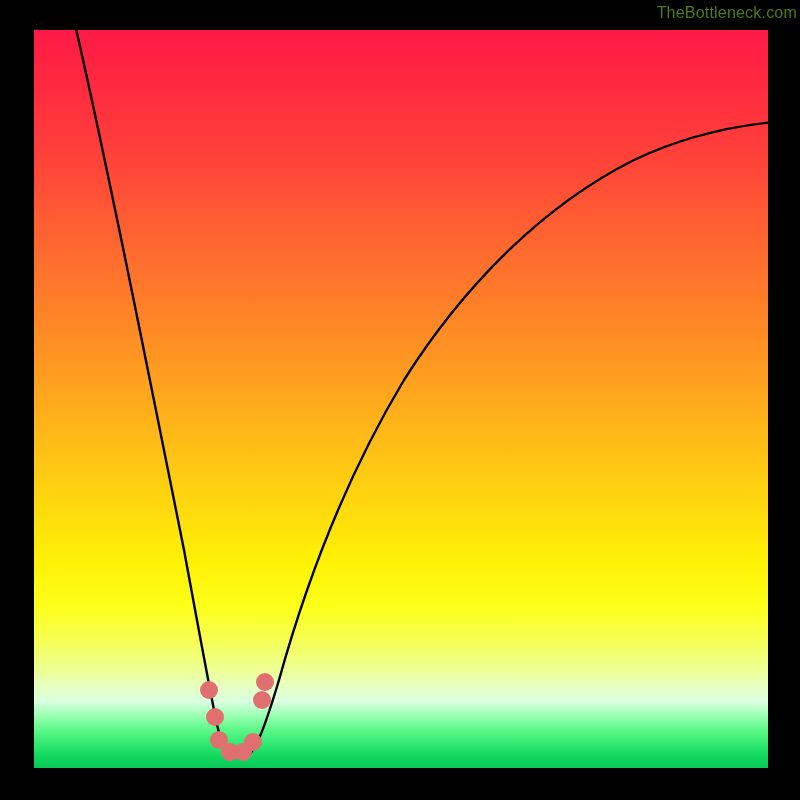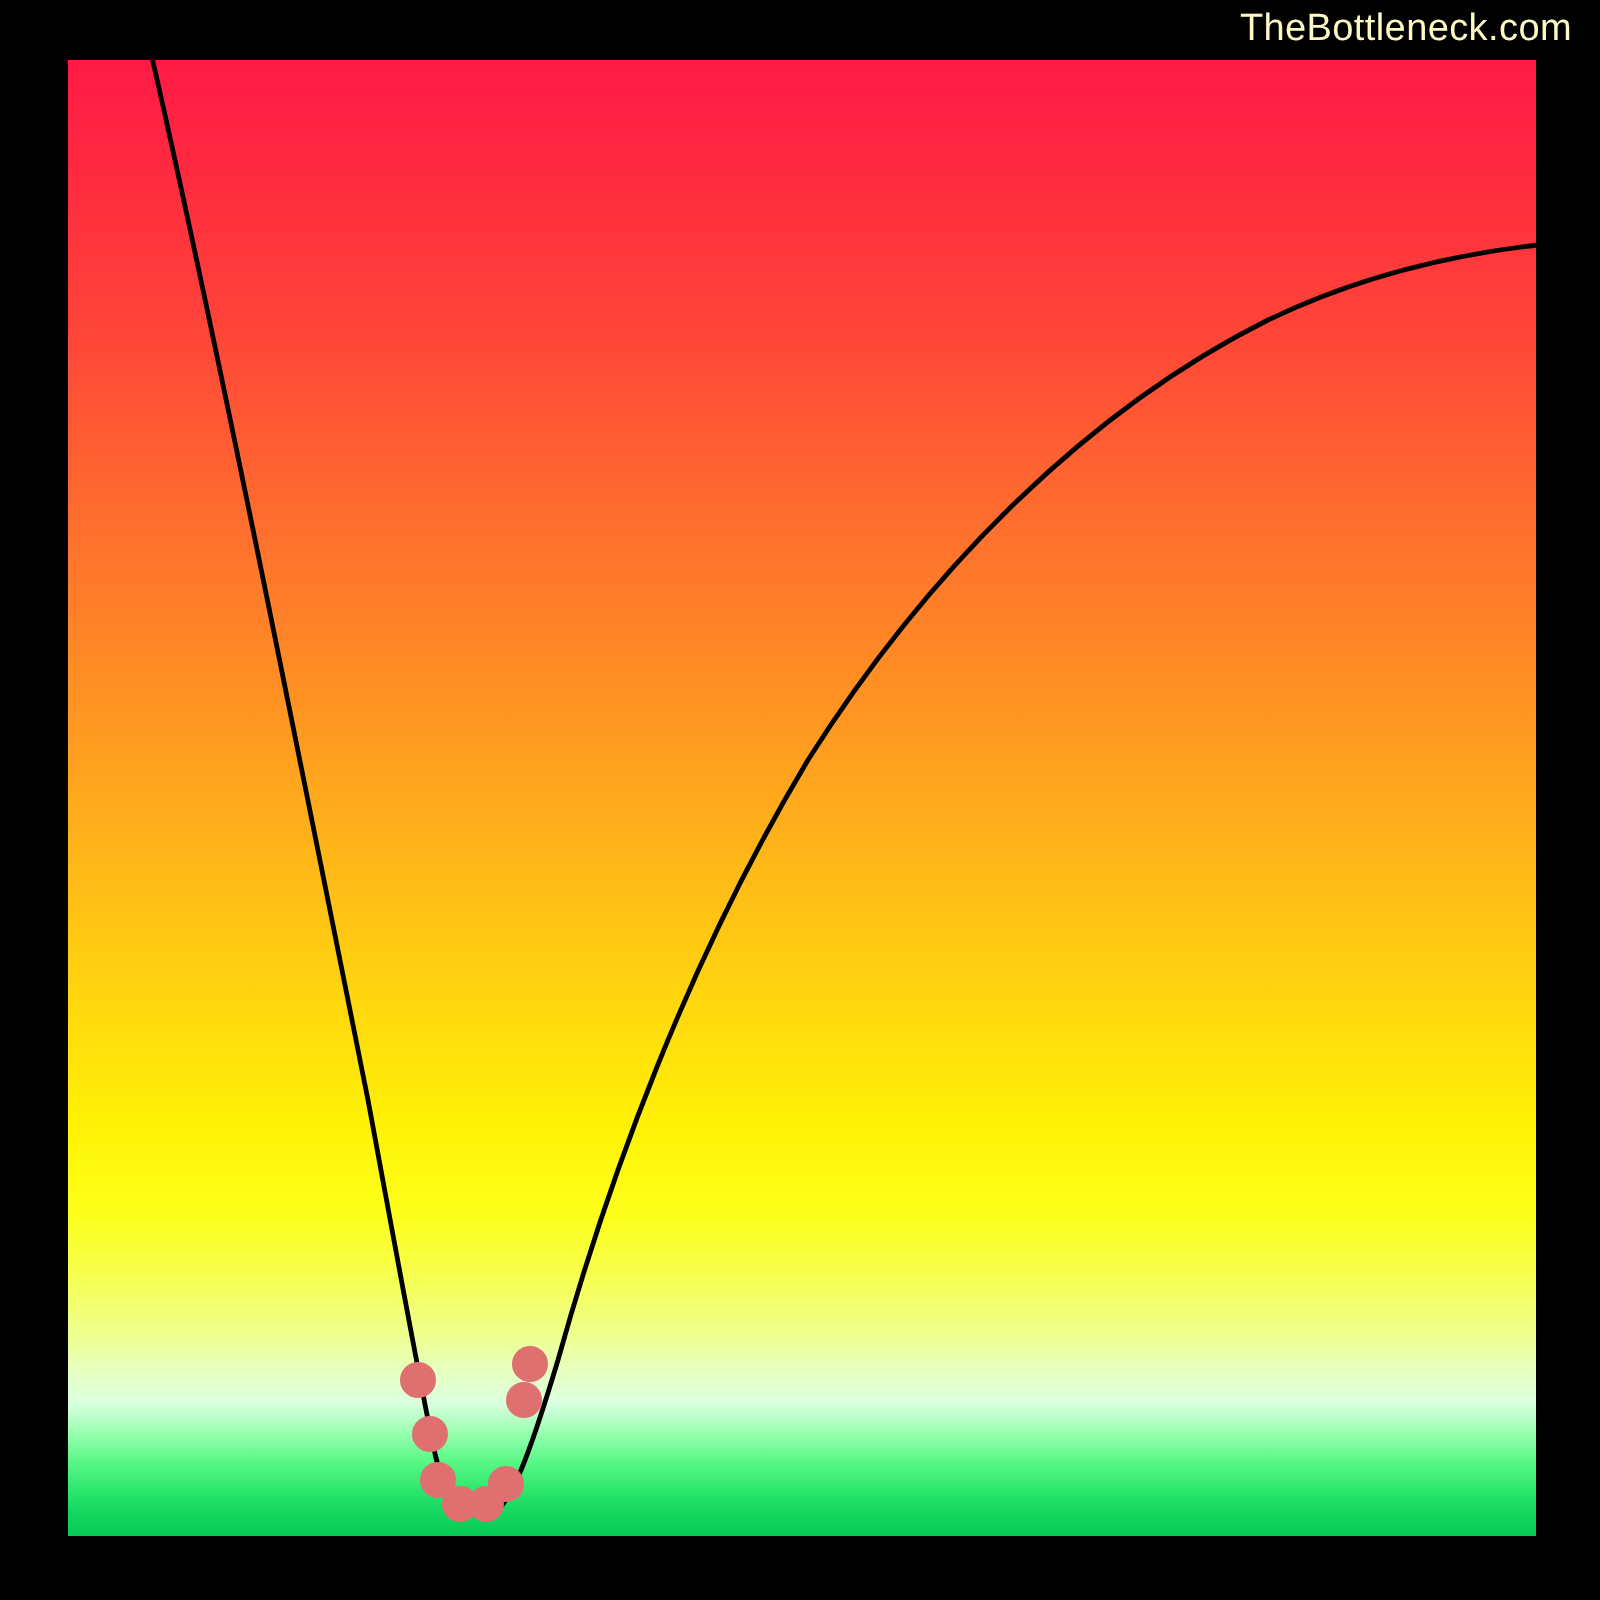--- a/index.html
+++ b/index.html
@@ -15,23 +15,23 @@
     position: absolute;
     left: 0;
     top: 0;
     width: 800px;
     height: 800px;
     background: #000;
   }
   .watermark {
     position: absolute;
     top: 4px;
-    right: 14px;
-    color: #fef9c3;
-    font-size: 19px;
+    right: 3px;
+    color: #4d7c0f;
+    font-size: 16px;
     font-weight: 400;
     letter-spacing: 0.2px;
     z-index: 5;
   }
   .plot-area {
     position: absolute;
     left: 34px;
     top: 30px;
     width: 734px;
     height: 738px;

